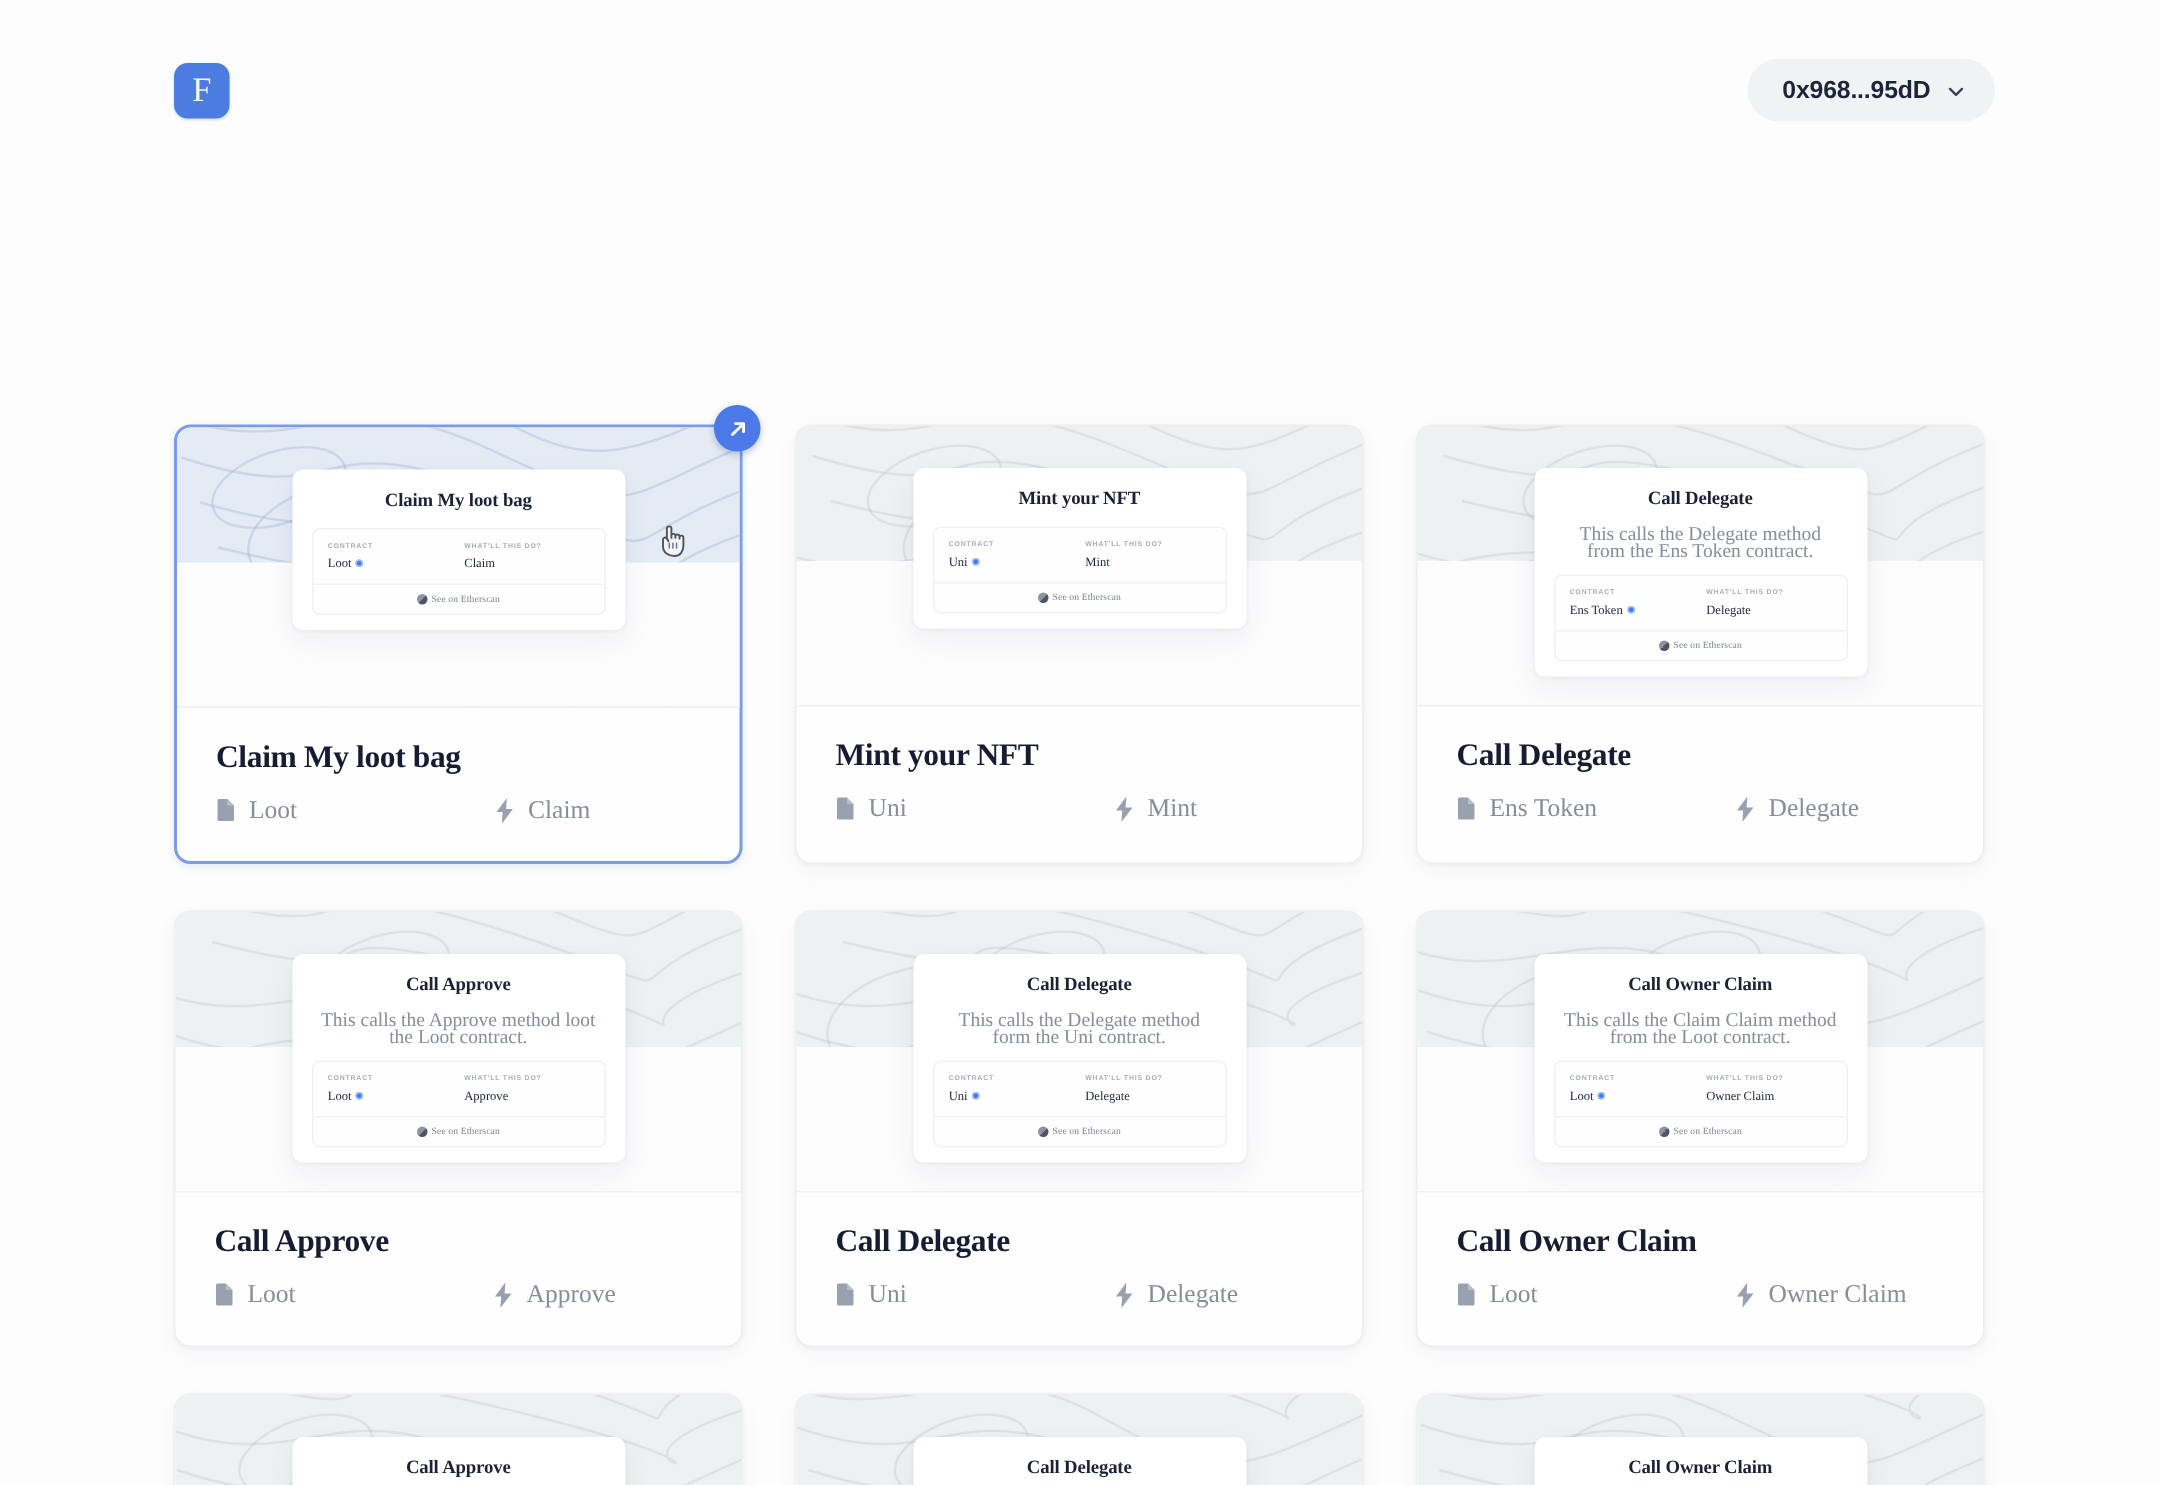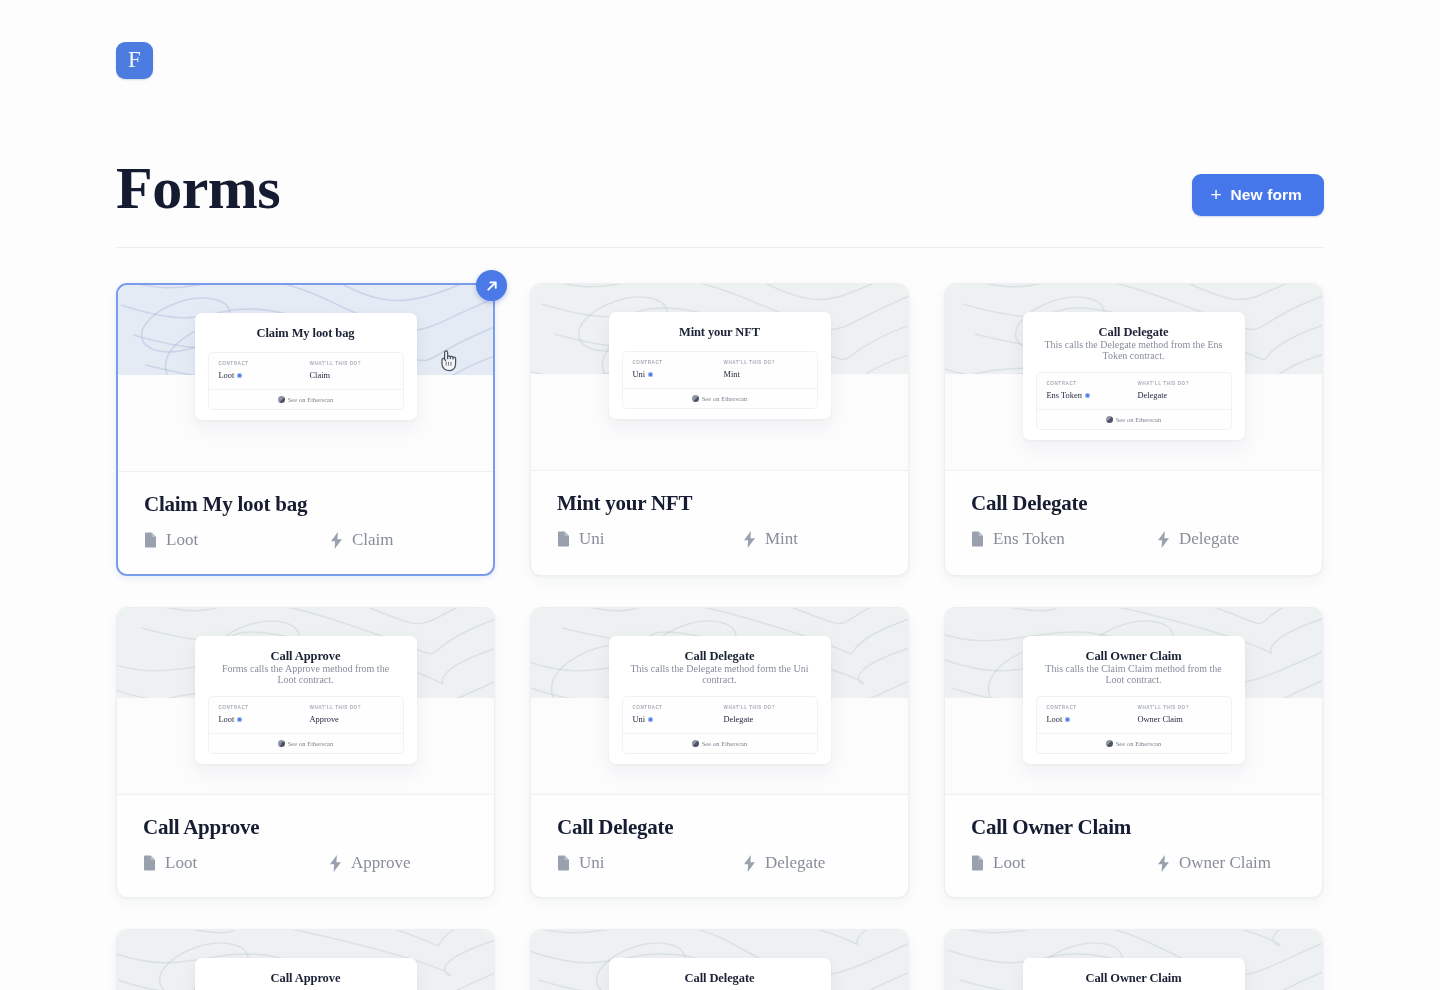--- a/index.html
+++ b/index.html
@@ -182,23 +182,23 @@
   }
   .mini-title {
     font-family: "Liberation Serif", serif;
     font-size: 12.5px;
     font-weight: 700;
     text-align: center;
     color: #1b2237;
     letter-spacing: -.1px;
   }
   .mini-desc {
-    margin-top: 0;
+    margin-top: 11px;
     font-family: "Liberation Serif", serif;
-    font-size: 10px;
+    font-size: 13px;
     line-height: 10.5px;
     text-align: center;
     color: #868d9c;
     padding: 0 6px;
   }
   .mini-panel {
     margin-top: 11px;
     border: 1px solid #f0f1f3;
     border-radius: 5px;
     background: #fefefe;
@@ -319,29 +319,30 @@
 </head>
 <body>
 
 <div class="page">
 
   <div class="topbar">
     <div class="logo">
       <span class="logo-letter">F</span>
     </div>
 
+    <div class="wallet-pill">
+      <span class="wallet-addr">0x968...95dD</span>
+      <span class="chev">
+        <svg viewBox="0 0 12 12">
+            <path d="M2 4.3 L6 8.2 L10 4.3" fill="none" stroke="#3a4158" stroke-width="1.6" stroke-linecap="round" stroke-linejoin="round"></path>
+          </svg>
+      </span>
+    </div>
   </div>
 
-  <div class="header">
-    <h1 class="page-title">Forms</h1>
-    <button class="new-form-btn">
-      <span class="plus">+</span>
-      <span>New form</span>
-    </button>
-  </div>
 
   <div class="grid" id="grid">
       <div class="card selected">
 
     <div class="open-badge">
       <svg viewBox="0 0 14 14">
         <path d="M3.3 10.7 10.4 3.6" stroke="#fff" stroke-width="1.9" stroke-linecap="round"></path>
         <path d="M5.3 3.4h5.4v5.4" fill="none" stroke="#fff" stroke-width="1.9" stroke-linecap="round" stroke-linejoin="round"></path>
       </svg>
     </div>
@@ -574,21 +575,21 @@
               <ellipse cx="139" cy="40" rx="46" ry="24" fill="none" stroke="rgba(170,185,188,0.26)" stroke-width="1.6" transform="rotate(-18 139 40)"></ellipse>
               <ellipse cx="186" cy="74" rx="68" ry="38" fill="none" stroke="rgba(170,185,188,0.26)" stroke-width="1.6" transform="rotate(-9 186 74)"></ellipse>
               <ellipse cx="113" cy="108" rx="90" ry="24" fill="none" stroke="rgba(170,185,188,0.26)" stroke-width="1.6" transform="rotate(0 113 108)"></ellipse>
               <ellipse cx="160" cy="142" rx="46" ry="38" fill="none" stroke="rgba(170,185,188,0.26)" stroke-width="1.6" transform="rotate(9 160 142)"></ellipse>
               <ellipse cx="87" cy="176" rx="68" ry="24" fill="none" stroke="rgba(170,185,188,0.26)" stroke-width="1.6" transform="rotate(18 87 176)"></ellipse>
             </svg>
           </div>
       <div class="thumb-fade"></div>
       <div class="mini">
         <div class="mini-title">Call Approve</div>
-        <div class="mini-desc">Forms calls the Approve method from the Loot contract.</div>
+        <div class="mini-desc">This calls the Approve method loot the Loot contract.</div>
         <div class="mini-panel">
           <div class="mini-fields">
             <div class="mini-field">
               <div class="mini-label">CONTRACT</div>
               <div class="mini-value">Loot<span class="mini-dot"></span></div>
             </div>
             <div class="mini-field">
               <div class="mini-label">WHAT'LL THIS DO?</div>
               <div class="mini-value">Approve</div>
             </div>

